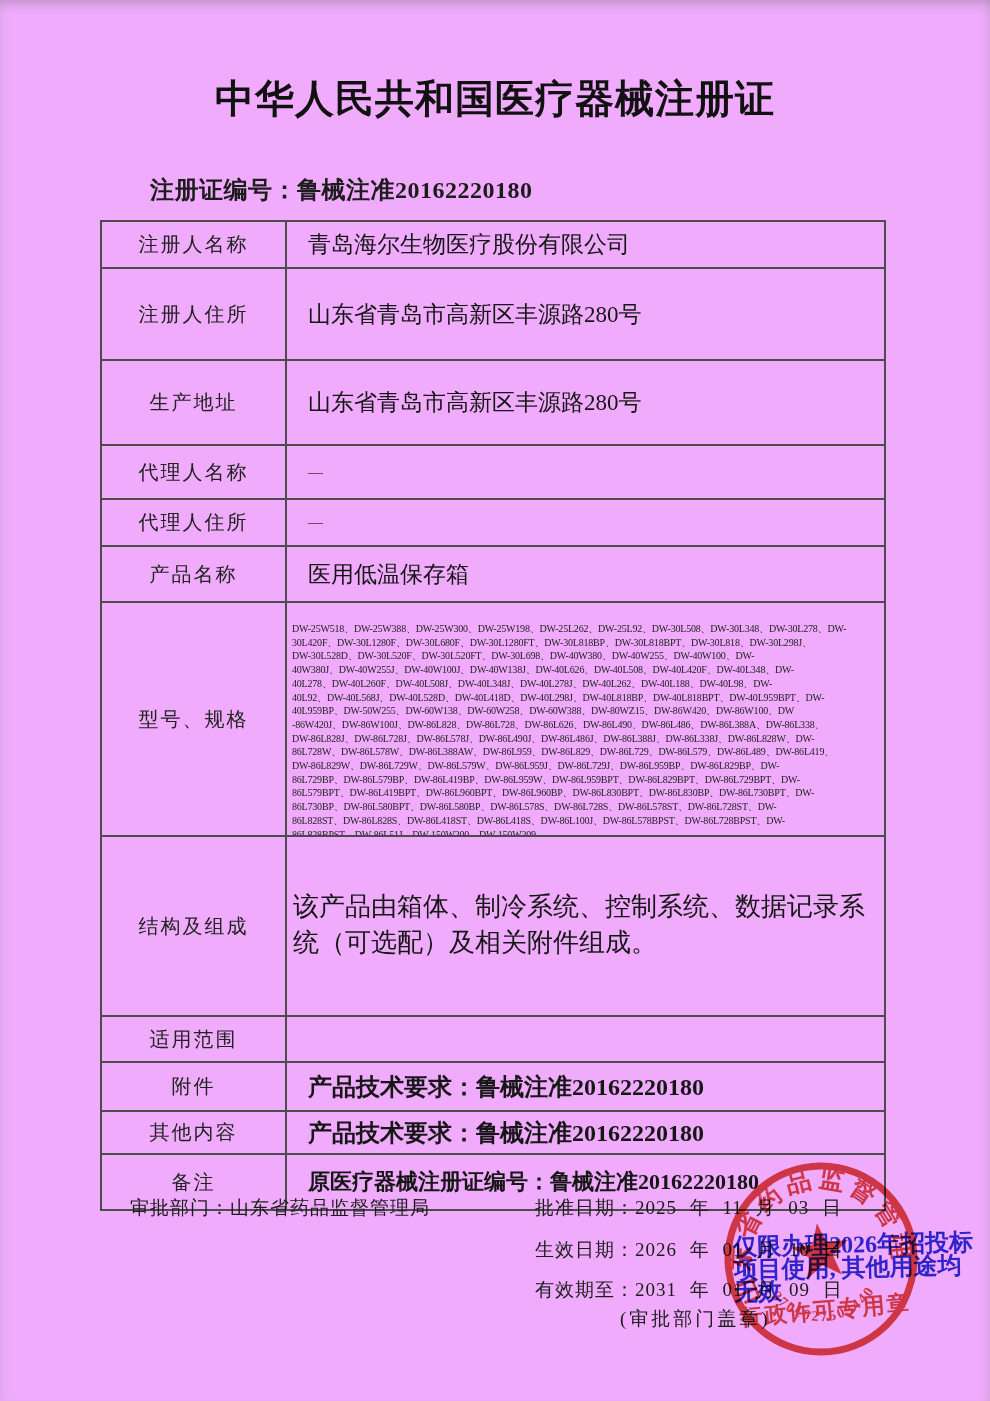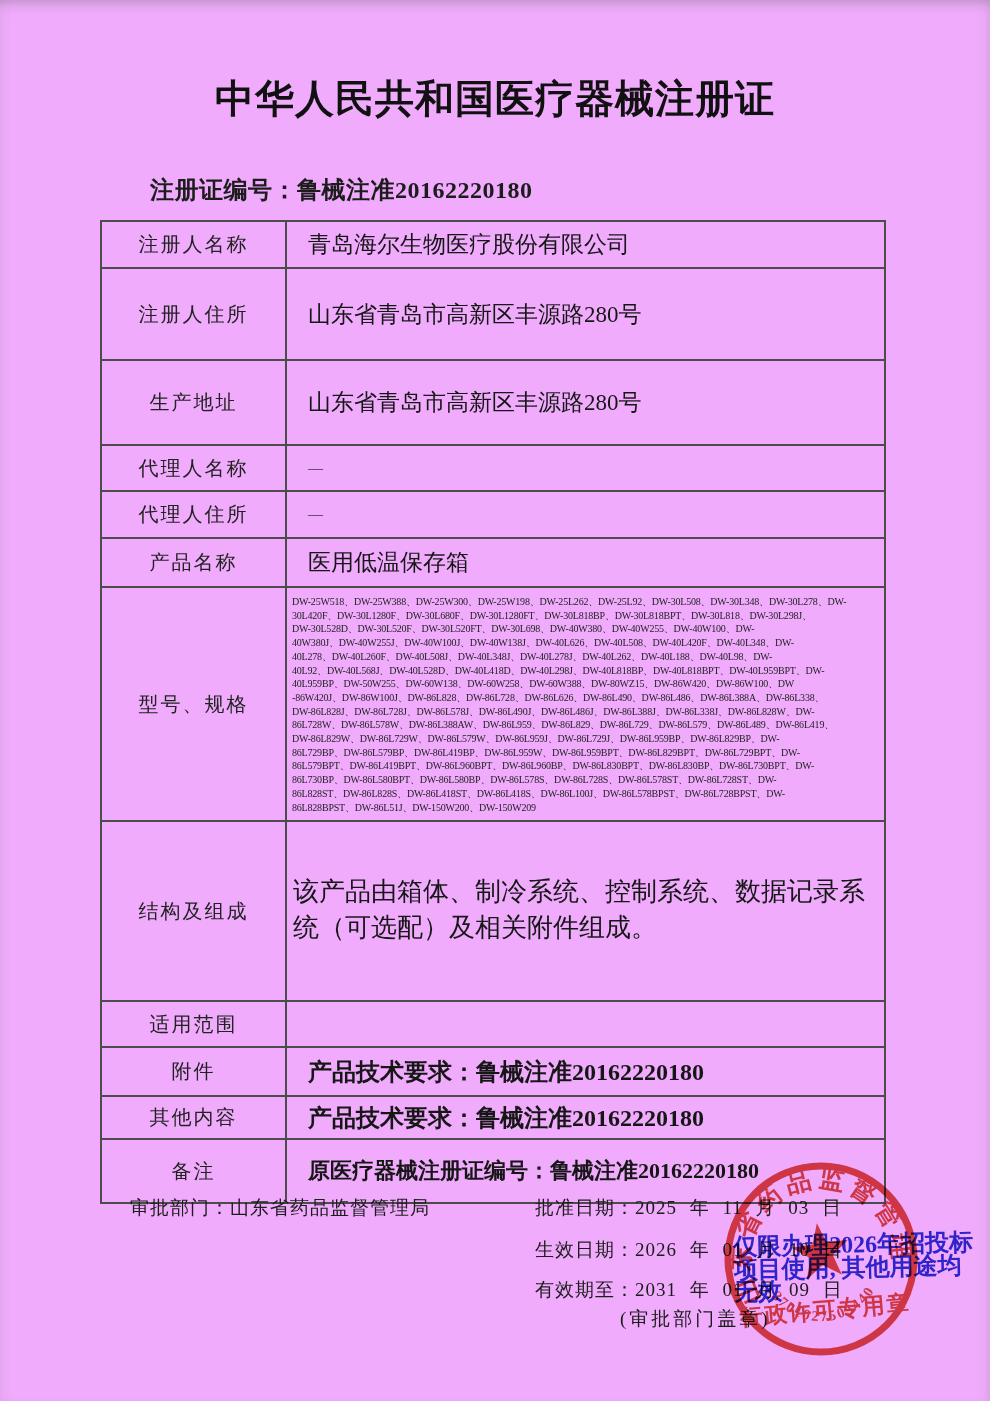--- a/index.html
+++ b/index.html
@@ -15,21 +15,21 @@
   .cert-table{position:absolute;left:100px;top:220px;width:786px;box-sizing:border-box;
         border:2px solid #4c4c4c;display:flex;flex-direction:column;}
   .row{display:flex;border-top:2px solid #4c4c4c;box-sizing:border-box;}
   .row:first-child{border-top:none;}
   .cell-label{flex:0 0 185px;width:185px;border-right:2px solid #4c4c4c;box-sizing:border-box;
         display:flex;align-items:center;justify-content:center;text-align:left;
         font-size:20px;letter-spacing:2px;color:#222;}
   .cell-value{flex:1;box-sizing:border-box;display:flex;align-items:center;
         padding:0 6px 0 21px;font-size:23px;color:#161616;overflow:hidden;}
   .v-dash{font-size:15px;color:#333;align-items:center;}
-  .v-models{display:block;padding:7px 3px 0 5px;font-size:10px;line-height:13.7px;
+  .v-models{display:block;padding:19px 3px 0 5px;font-size:10px;line-height:13.7px;
         letter-spacing:-0.2px;white-space:pre-wrap;word-break:break-all;color:#222;}
   .v-struct{display:block;padding:52px 8px 0 6px;font-size:26px;line-height:36px;}
   .v-scope{font-size:16.5px;letter-spacing:0;margin-top:48px;}
   .v-tech{font-size:24px;font-weight:700;}
   .v-remark{font-size:22px;font-weight:700;}
   .footer-text{position:absolute;font-size:19px;letter-spacing:1px;color:#1c1c1c;}
   .date-line{word-spacing:7px;}
   .seal-note{letter-spacing:3px;}
   .stamp{position:absolute;left:708px;top:1146px;width:226px;height:226px;
         mix-blend-mode:multiply;opacity:.92;z-index:5;}
@@ -51,29 +51,29 @@
       <div class="cell-value">青岛海尔生物医疗股份有限公司</div>
     </div>
     <div class="row" style="height:92px">
       <div class="cell-label">注册人住所</div>
       <div class="cell-value">山东省青岛市高新区丰源路280号</div>
     </div>
     <div class="row" style="height:85px">
       <div class="cell-label">生产地址</div>
       <div class="cell-value">山东省青岛市高新区丰源路280号</div>
     </div>
-    <div class="row" style="height:46px">
+    <div class="row" style="height:54px">
       <div class="cell-label">代理人名称</div>
       <div class="cell-value v-dash">—</div>
     </div>
     <div class="row" style="height:47px">
       <div class="cell-label">代理人住所</div>
       <div class="cell-value v-dash">—</div>
     </div>
-    <div class="row" style="height:49px">
+    <div class="row" style="height:56px">
       <div class="cell-label">产品名称</div>
       <div class="cell-value">医用低温保存箱</div>
     </div>
     <div class="row" style="height:234px">
       <div class="cell-label">型号、规格</div>
       <div class="cell-value v-models">DW-25W518、DW-25W388、DW-25W300、DW-25W198、DW-25L262、DW-25L92、DW-30L508、DW-30L348、DW-30L278、DW-
 30L420F、DW-30L1280F、DW-30L680F、DW-30L1280FT、DW-30L818BP、DW-30L818BPT、DW-30L818、DW-30L298J、
 DW-30L528D、DW-30L520F、DW-30L520FT、DW-30L698、DW-40W380、DW-40W255、DW-40W100、DW-
 40W380J、DW-40W255J、DW-40W100J、DW-40W138J、DW-40L626、DW-40L508、DW-40L420F、DW-40L348、DW-
 40L278、DW-40L260F、DW-40L508J、DW-40L348J、DW-40L278J、DW-40L262、DW-40L188、DW-40L98、DW-
@@ -98,21 +98,21 @@
       <div class="cell-value v-scope">适用于医疗机构、血站等部门在低温条件下储存物品，包括储存血浆等样本。</div>
     </div>
     <div class="row" style="height:49px">
       <div class="cell-label">附件</div>
       <div class="cell-value v-tech">产品技术要求：鲁械注准20162220180</div>
     </div>
     <div class="row" style="height:43px">
       <div class="cell-label">其他内容</div>
       <div class="cell-value v-tech">产品技术要求：鲁械注准20162220180</div>
     </div>
-    <div class="row" style="height:64px">
+    <div class="row" style="height:56px">
       <div class="cell-label">备注</div>
       <div class="cell-value v-remark">原医疗器械注册证编号：鲁械注准20162220180</div>
     </div>
   </div>
 
   <div class="footer-text" style="left:130px;top:1195px">审批部门：山东省药品监督管理局</div>
   <div class="footer-text date-line" style="left:535px;top:1195px">批准日期：2025 年 11 月 03 日</div>
   <div class="footer-text date-line" style="left:535px;top:1237px">生效日期：2026 年 01 月 10 日</div>
   <div class="footer-text date-line" style="left:535px;top:1277px">有效期至：2031 年 01 月 09 日</div>
   <div class="footer-text seal-note" style="left:620px;top:1306px">(审批部门盖章)</div>

